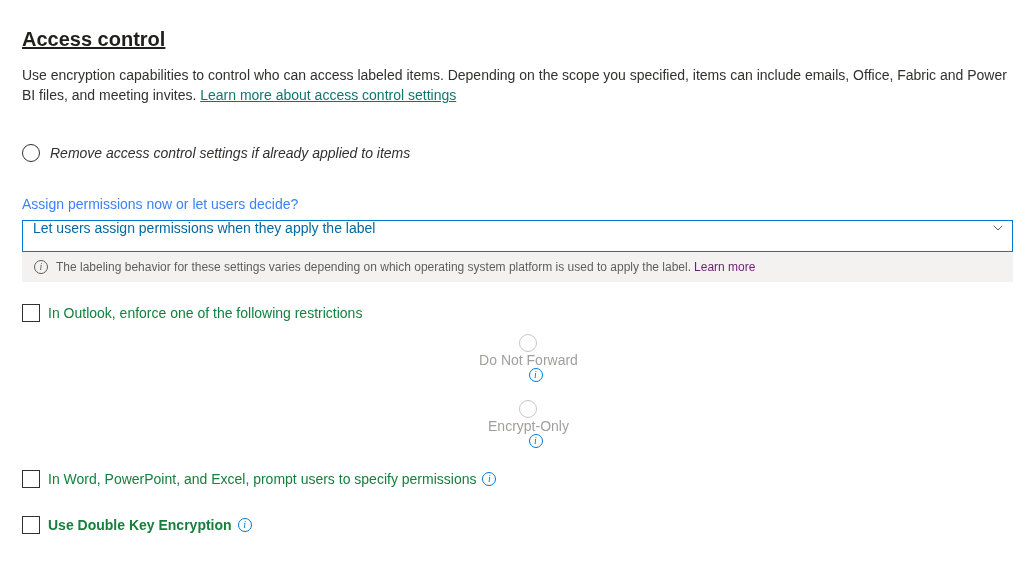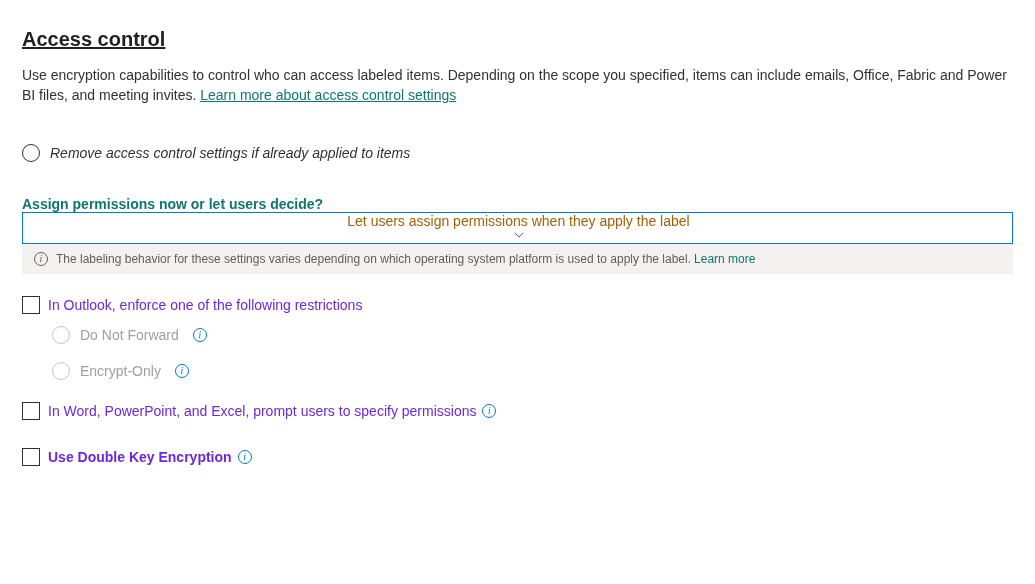--- a/index.html
+++ b/index.html
@@ -50,82 +50,83 @@
     .radio-inner {
       width: 10px; height: 10px;
       background: #0078d4;
       border-radius: 50%;
       display: none;
     }
     .radio-circle.selected .radio-inner { display: block; }
     .radio-label { font-size: 14px; color: #323130; }
     .field-label {
       font-size: 14px;
-      font-weight: 700;
-      color: #0f766e;
+      font-weight: 400;
+      color: #3b82f6;
+      margin-bottom: 8px;
     }
     .select-box {
       width: 100%;
       border: 1px solid #0078d4;
       background: #fff;
       height: 32px;
       display: flex;
       align-items: center;
       padding: 0 8px 16px 10px;
       cursor: pointer;
       font-size: 14px;
-      color: #a16207;
+      color: #0369a1;
       justify-content: space-between;
-      flex-direction: column;
     }
     .chevron-down {
       width: 12px; height: 12px;
       display: flex; align-items: center; justify-content: center;
     }
     .chevron-down svg { stroke: #605e5c; }
     .info-banner {
       background: #f3f2f1;
       display: flex;
       align-items: center;
       padding: 8px 12px;
       margin-top: 0;
       margin-bottom: 22px;
       font-size: 12px;
       color: #605e5c;
     }
     .info-banner .info-icon-wrap { margin-right: 8px; flex-shrink: 0; }
     .info-banner a {
-      color: #0f766e;
+      color: #701a75;
       text-decoration: none;
       margin-left: 3px;
     }
     .checkbox-row {
       display: flex;
       align-items: center;
       margin-bottom: 18px;
     }
     .checkbox-box {
       width: 18px; height: 18px;
       border: 1px solid #323130;
       margin-right: 8px;
       flex-shrink: 0;
       cursor: pointer;
     }
     .checkbox-label {
       font-size: 14px;
-      color: #6d28d9;
+      color: #15803d;
     }
     .sub-radio-group {
       margin-left: 30px;
       margin-bottom: 22px;
     }
     .sub-radio-row {
       display: flex;
       align-items: center;
       margin-bottom: 18px;
+      flex-direction: column;
     }
     .sub-radio-circle {
       width: 18px; height: 18px;
       border: 1px solid #c8c6c4;
       border-radius: 50%;
       margin-right: 10px;
       flex-shrink: 0;
       cursor: default;
     }
     .sub-radio-label {

